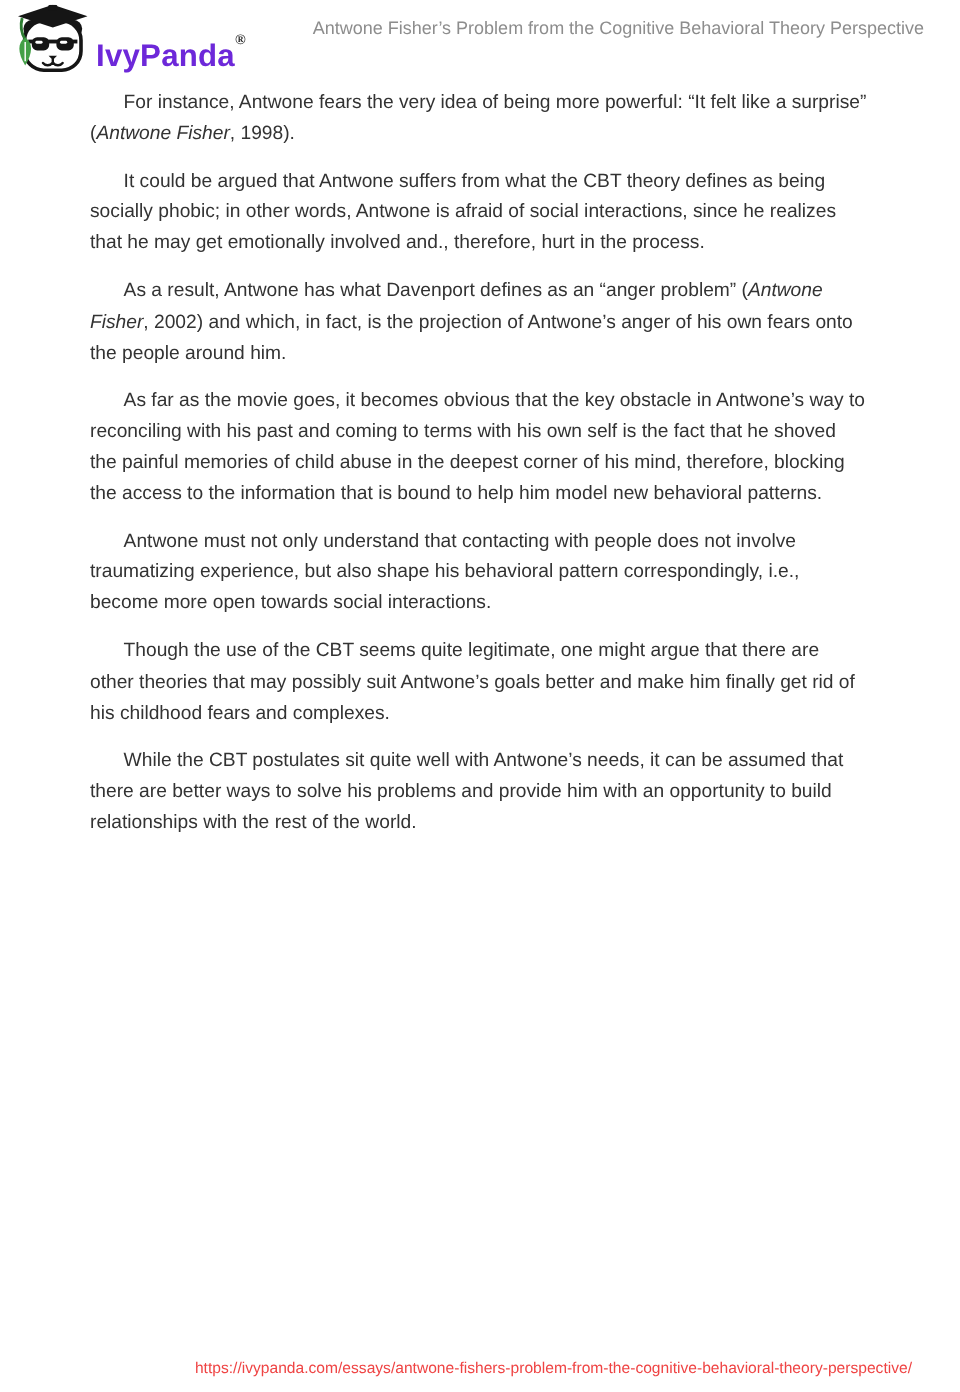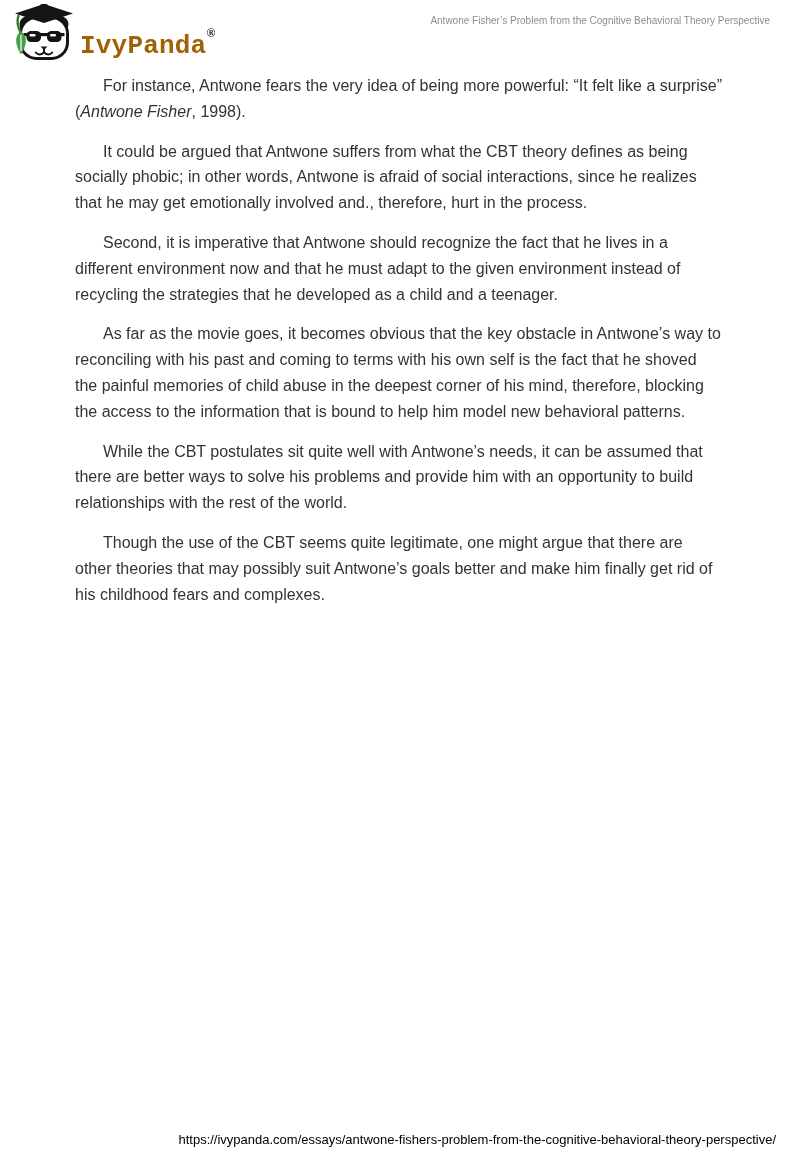--- a/index.html
+++ b/index.html
@@ -18,65 +18,65 @@
   }
   .logo {
     position: absolute;
     left: 13px;
     top: 4px;
     display: flex;
     align-items: center;
   }
   .logo-icon { display: block; }
   .brand {
-    font-family: Liberation Mono, monospace;
+    font-family: Liberation Sans, sans-serif;
     font-weight: bold;
     font-size: 26px;
-    color: #a16207;
+    color: #6d28d9;
     margin-left: 7px;
     letter-spacing: 0.2px;
     line-height: 1;
     margin-top: 27px;
   }
   .reg {
     font-family: "Liberation Serif", serif;
     font-weight: bold;
     font-size: 12px;
     color: #1f1f1f;
     vertical-align: 12px;
     line-height: 1;
   }
   .doc-title {
     position: absolute;
     right: 30px;
     top: 15px;
-    font-size: 10px;
+    font-size: 15px;
     color: #8d8d8d;
     white-space: nowrap;
   }
   
   .essay {
     padding: 9px 78px 0 75px;
   }
   .essay p {
     margin: 0 0 14px 0;
     font-size: 16px;
     line-height: 25.8px;
     color: #333333;
     text-indent: 28px;
     max-width: 647px;
   }
   .essay .it { font-style: italic; text-align: right; }
   
   .footer {
     position: absolute;
-    right: 24px;
+    right: 40px;
     bottom: 13px;
     font-size: 13px;
-    color: #000000;
+    color: #ef4444;
     white-space: nowrap;
     text-align: center;
   }
 </style>
 </head>
 <body>
 
 <div class="header">
   <div class="logo">
     <svg class="logo-icon" width="60" height="57" viewBox="0 0 60 57" aria-hidden="true">
@@ -106,21 +106,22 @@
     </svg>
     <span class="brand">IvyPanda</span>
       <span class="reg">®</span>
   </div>
   <div class="doc-title">Antwone Fisher’s Problem from the Cognitive Behavioral Theory Perspective</div>
 </div>
 
 <div class="essay">
     <p><span>For instance, Antwone fears the very idea of being more powerful: “It felt like a surprise” (</span><span class="it">Antwone Fisher</span><span>, 1998).</span></p>
     <p><span>It could be argued that Antwone suffers from what the CBT theory defines as being socially phobic; in other words, Antwone is afraid of social interactions, since he realizes that he may get emotionally involved and., therefore, hurt in the process.</span></p>
-    <p><span>Second, it is imperative that Antwone should recognize the fact that he lives in a different environment now and that he must adapt to the given environment instead of recycling the strategies that he developed as a child and a teenager.</span></p>
+    <p><span>As a result, Antwone has what Davenport defines as an “anger problem” (</span><span class="it">Antwone Fisher</span><span>, 2002) and which, in fact, is the projection of Antwone’s anger of his own fears onto the people around him.</span></p>
     <p><span>As far as the movie goes, it becomes obvious that the key obstacle in Antwone’s way to reconciling with his past and coming to terms with his own self is the fact that he shoved the painful memories of child abuse in the deepest corner of his mind, therefore, blocking the access to the information that is bound to help him model new behavioral patterns.</span></p>
+    <p><span>Antwone must not only understand that contacting with people does not involve traumatizing experience, but also shape his behavioral pattern correspondingly, i.e., become more open towards social interactions.</span></p>
+    <p><span>Though the use of the CBT seems quite legitimate, one might argue that there are other theories that may possibly suit Antwone’s goals better and make him finally get rid of his childhood fears and complexes.</span></p>
     <p><span>While the CBT postulates sit quite well with Antwone’s needs, it can be assumed that there are better ways to solve his problems and provide him with an opportunity to build relationships with the rest of the world.</span></p>
-    <p><span>Though the use of the CBT seems quite legitimate, one might argue that there are other theories that may possibly suit Antwone’s goals better and make him finally get rid of his childhood fears and complexes.</span></p>
   </div>
 
 <div class="footer">
   <span>https://ivypanda.com/essays/antwone-fishers-problem-from-the-cognitive-behavioral-theory-perspective/</span>
 </div>
 
 </body></html>

